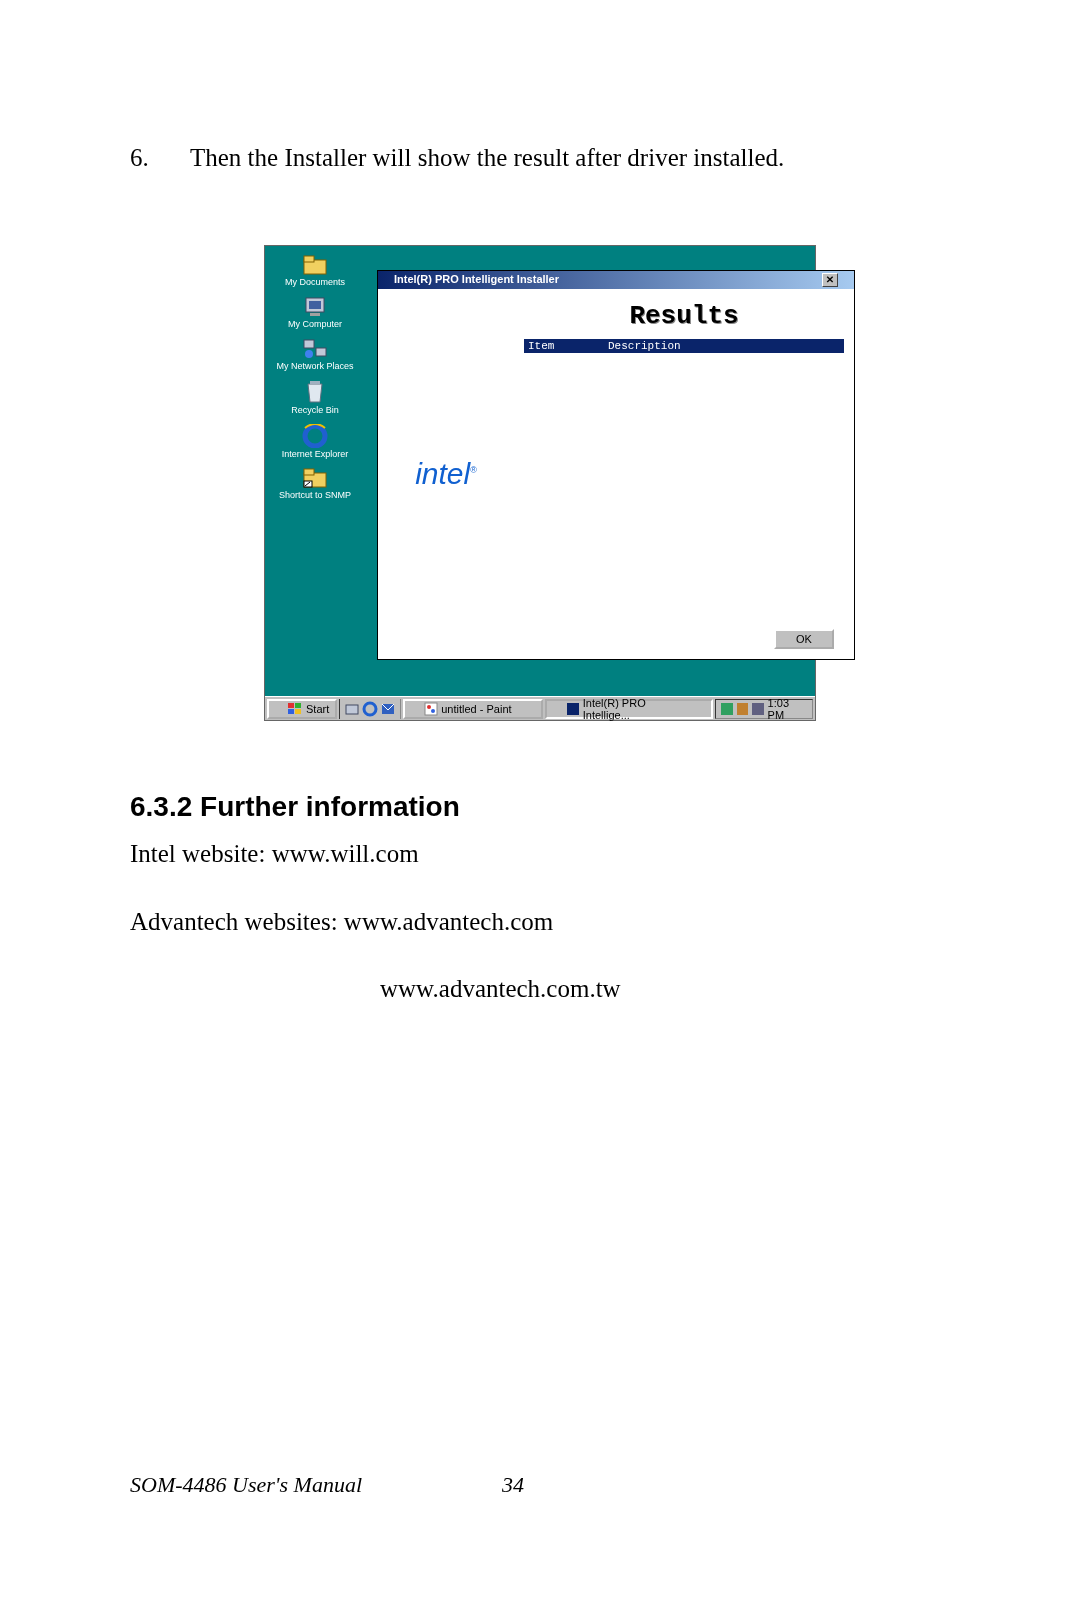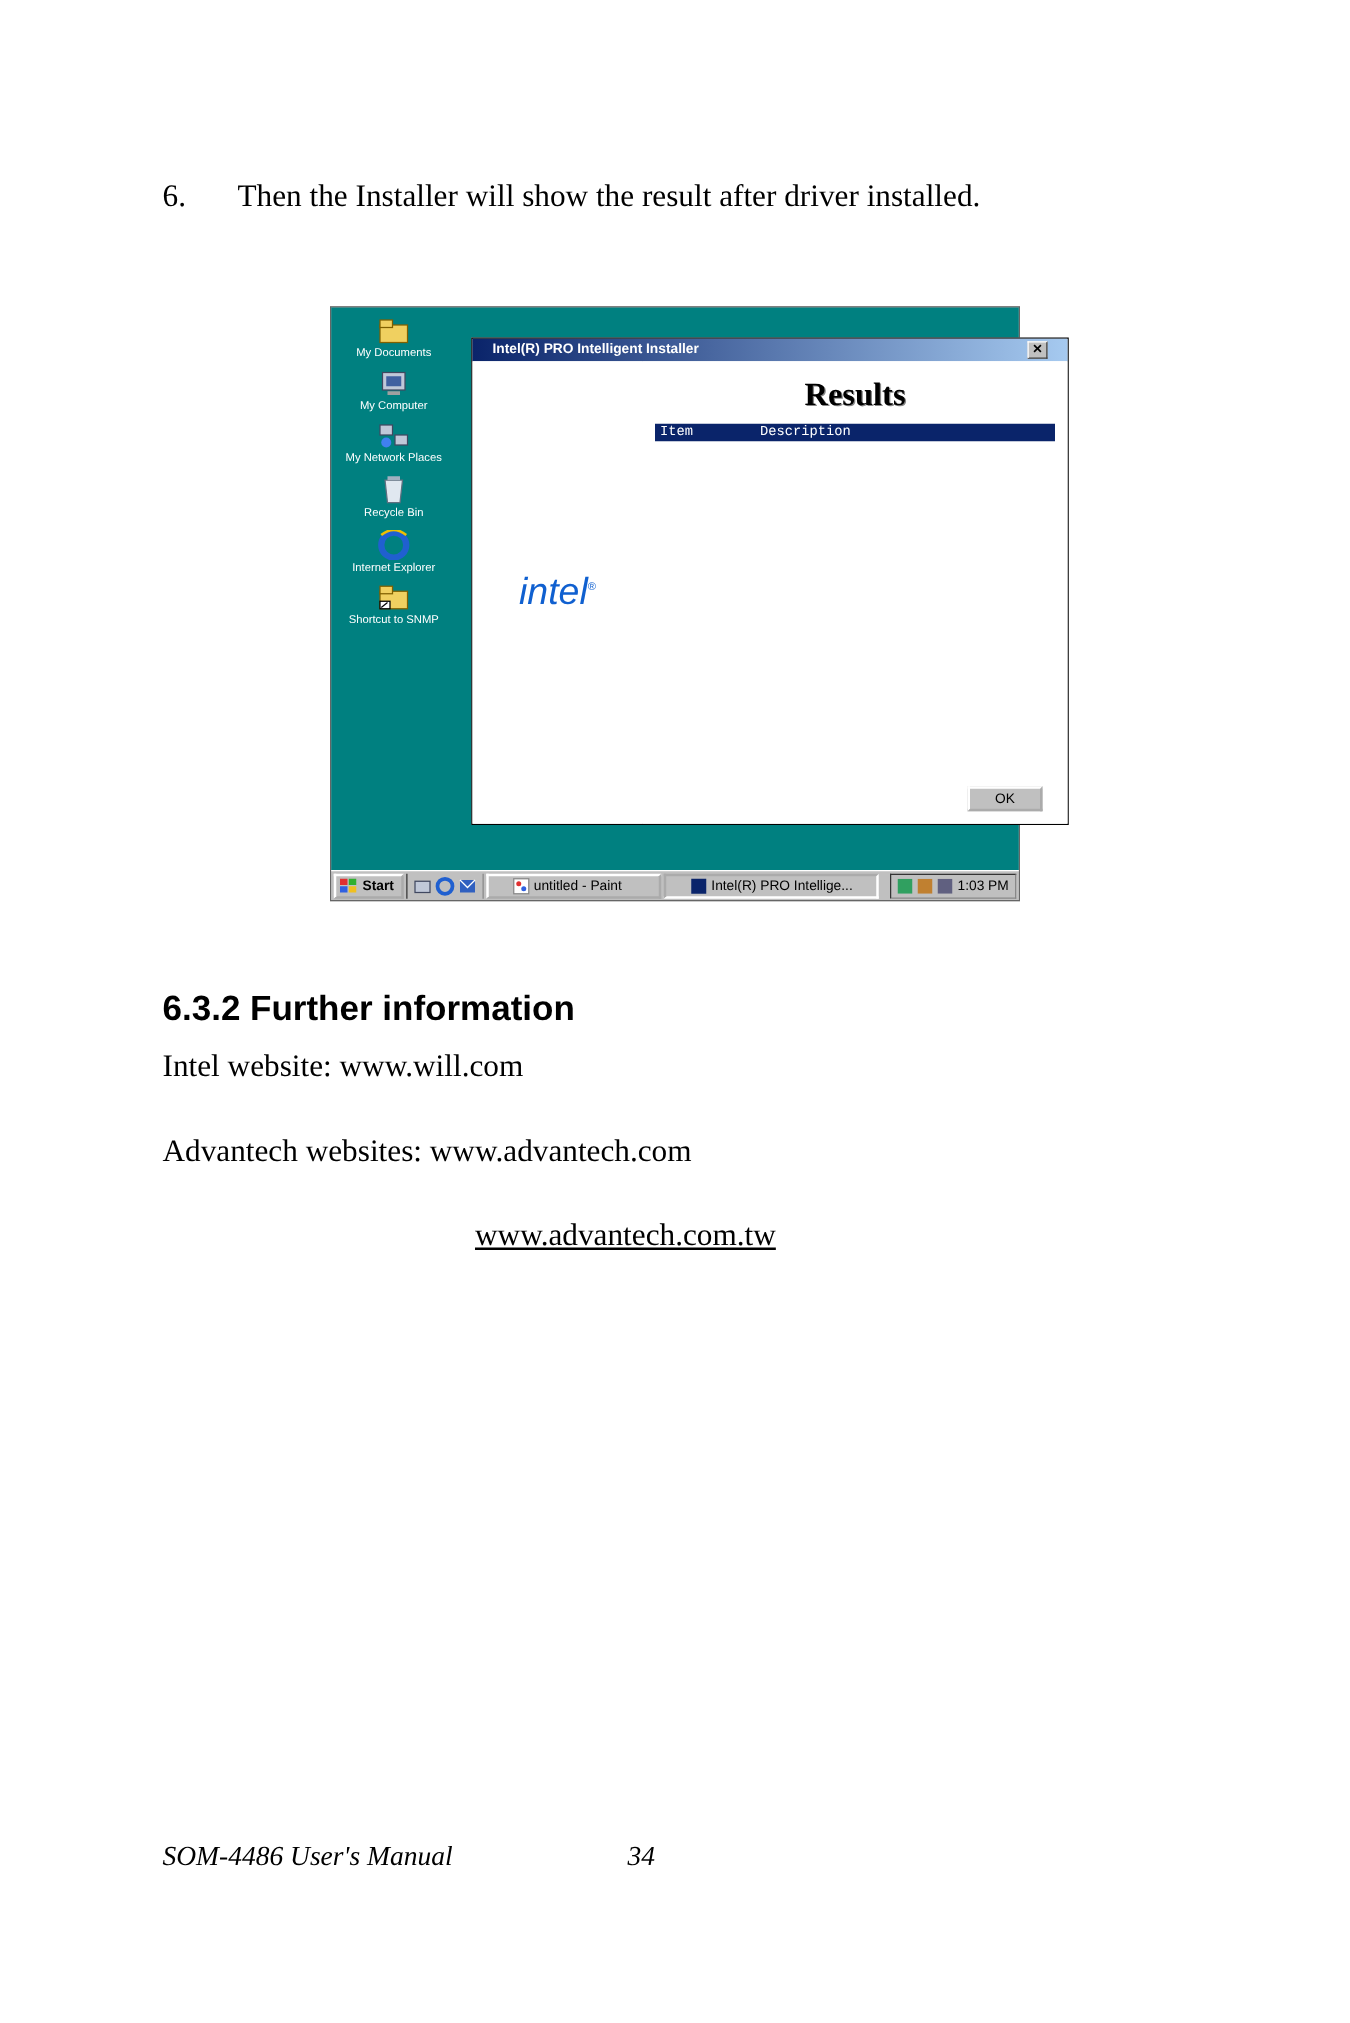--- a/index.html
+++ b/index.html
@@ -112,21 +112,21 @@
   .win-main {
     flex: 1;
     background: #fff;
     padding: 12px 10px 10px 10px;
     display: flex;
     flex-direction: column;
     gap: 8px;
     font-family: 'Courier New', monospace;
   }
   .results-hdr {
-    font-family: Liberation Serif, serif;
+    font-family: Liberation Mono, monospace;
     font-weight: 900;
     font-size: 26px;
     color: #000;
     text-shadow: 1px 1px 0 #888;
     text-align: center;
   }
   .grid-head {
     background: #0a246a;
     color: #fff;
     font-size: 11px;
@@ -167,22 +167,22 @@
     display: flex;
     align-items: center;
     font-family: Tahoma, Arial, sans-serif;
     font-size: 11px;
     padding: 0 2px;
     gap: 2px;
   }
   .start-btn {
     background: #c0c0c0;
     border: 2px outset #fff;
-    padding: 0 6px 0 2px;
-    font-weight: bold;
+    padding: 0 6px 0 18px;
+    font-weight: normal;
     display: flex;
     align-items: center;
     height: 20px;
     gap: 3px;
   }
   .ql {
     display: flex; gap: 2px; padding: 0 4px;
     border-left: 1px inset #888; border-right: 1px inset #888;
     height: 20px; align-items: center;
   }
@@ -211,21 +211,21 @@
     font-family: Arial, Helvetica, sans-serif;
     font-weight: bold;
     font-size: 28px;
     margin-bottom: 12px;
   }
   .body-text {
     font-size: 25px;
     line-height: 1.5;
   }
   .body-text p { margin-bottom: 30px; }
-  .indent { margin-left: 250px; text-decoration: underline; }
+  .indent { margin-left: 250px; }
 
   .footer {
     position: absolute;
     bottom: 120px;
     left: 130px;
     right: 130px;
     font-style: italic;
     font-size: 22px;
     display: flex;
   }

